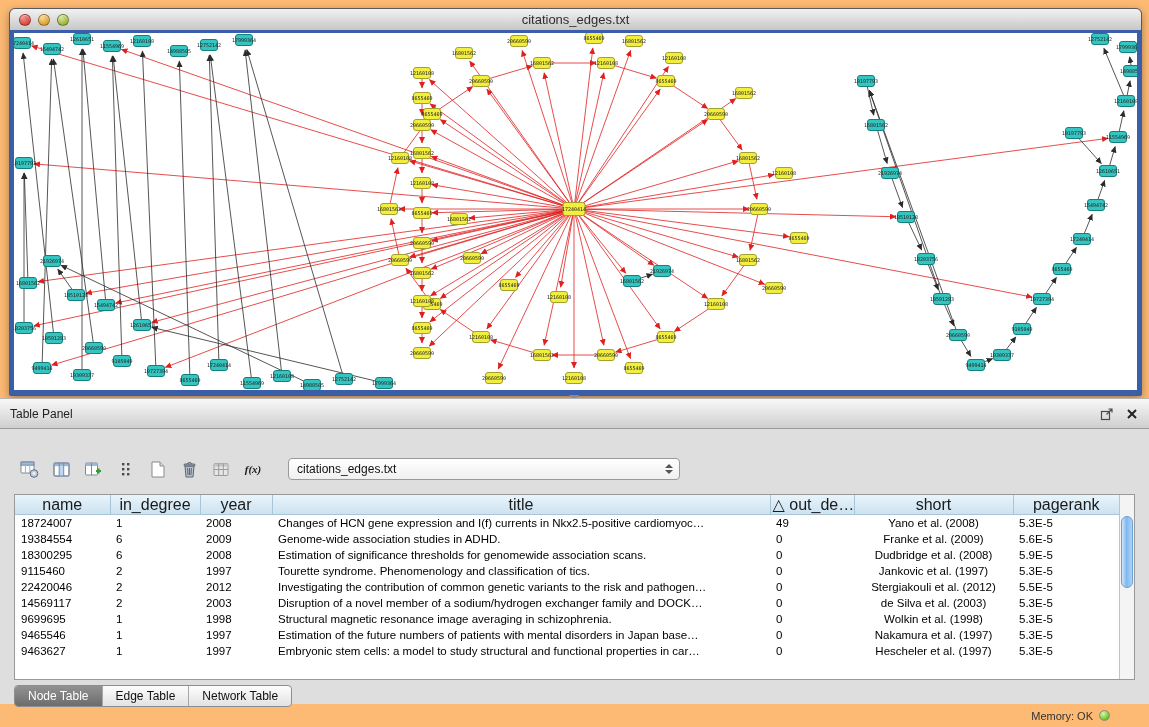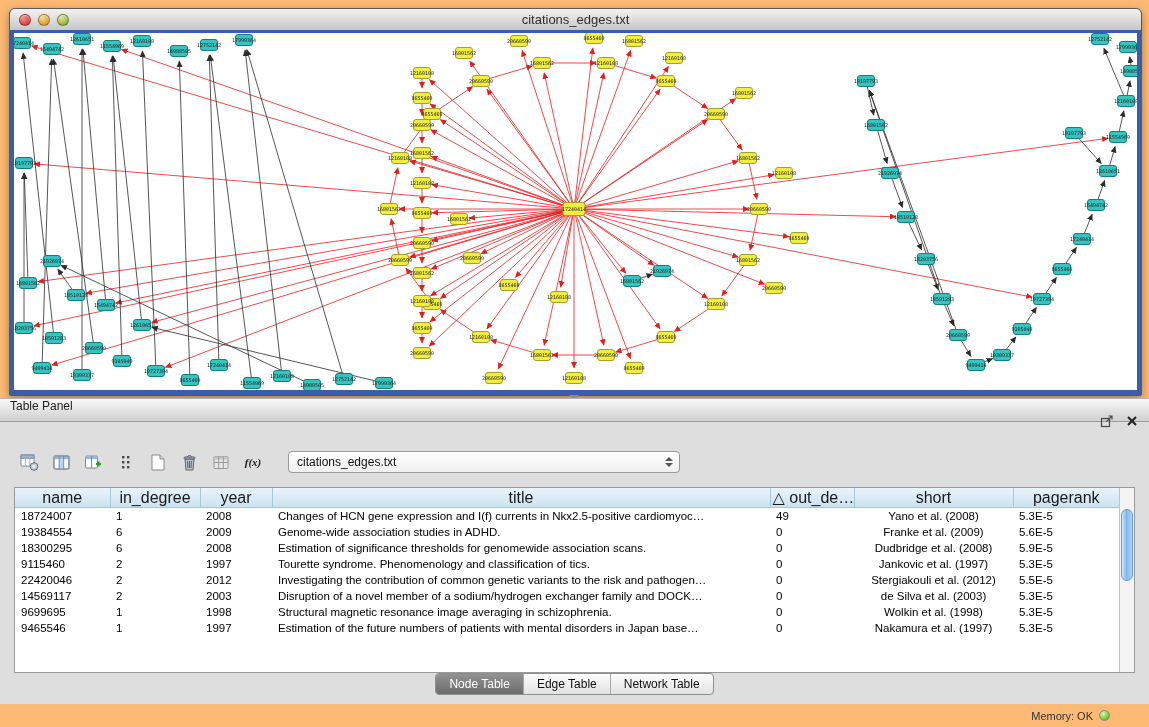--- a/index.html
+++ b/index.html
@@ -20,22 +20,22 @@
   .wtitle{flex:1;text-align:center;font-size:13px;color:#2e2e2e;}
   .netframe{position:absolute;left:0;top:21px;right:0;bottom:0;background:#3a5fa8;padding:3px 4px 5px 4px;box-sizing:border-box;}
   .canvas{width:100%;height:100%;background:#ffffff;overflow:hidden;}
 
   
   .splitter-handle{position:absolute;left:566px;top:395px;width:16px;height:7px;}
   .splitter-handle i{display:block;margin:0 auto;width:0;height:0;border-left:5px solid transparent;border-right:5px solid transparent;border-top:5px solid #8a8a8a;}
 
   
   .table-panel{position:absolute;left:0;top:398px;width:1149px;height:306px;background:#dedede;border-top:1px solid #b5b5b5;box-sizing:border-box;}
-  .panel-header{height:23px;background:linear-gradient(#f8f8f8,#cfcfcf);border-bottom:1px solid #9b9b9b;
-    display:flex;align-items:flex-start;padding:0 10px;font-size:12px;color:#222;box-sizing:border-box;flex-direction:column;}
+  .panel-header{height:30px;background:linear-gradient(#f8f8f8,#cfcfcf);border-bottom:1px solid #9b9b9b;
+    display:flex;align-items:center;padding:0 10px;font-size:12px;color:#222;box-sizing:border-box;}
   .hdr-icons{margin-left:auto;display:flex;align-items:center;gap:10px;}
   .hdr-icons .hbtn{width:15px;height:15px;display:inline-flex;align-items:center;justify-content:center;cursor:default;}
 
   .panel-body{padding:24px 14px 0 14px;}
   .toolbar{display:flex;align-items:center;height:32px;margin-bottom:9px;}
   .tbtn{width:30px;height:28px;margin-right:2px;border:none;background:transparent;border-radius:4px;
     display:inline-flex;align-items:center;justify-content:center;padding:0;}
   .tbtn svg{width:19px;height:19px;}
   .fx{font-size:11px;font-style:italic;font-family:"Liberation Serif",serif;color:#1a1a1a;font-weight:bold;}
   .combo{margin-left:18px;width:392px;height:22px;background:linear-gradient(#ffffff,#f0f0f0);border:1px solid #9a9a9a;border-radius:4px;
@@ -51,21 +51,21 @@
   .grid th{height:19px;background:linear-gradient(#e9f4fb,#cbe2f0);border:1px solid #a9c6d8;border-top:none;
     font-weight:normal;font-size:16px;color:#1a1a1a;text-align:center;padding:0 2px;white-space:nowrap;overflow:hidden;box-sizing:border-box;}
   .grid th:first-child{border-left:none;}
   .grid th:last-child{border-right:none;}
   .grid td{height:16px;padding:0 2px 0 6px;white-space:nowrap;overflow:hidden;color:#000;box-sizing:border-box;}
   .grid td.c5{text-align:center;padding-left:2px;}
   .vscroll{position:absolute;right:0;top:0;bottom:0;width:15px;background:#f4f4f4;border-left:1px solid #c2c2c2;box-sizing:border-box;}
   .vthumb{position:absolute;left:1px;top:21px;width:12px;height:72px;border-radius:7px;
     background:linear-gradient(90deg,#cfe6fb,#7fb8ef 45%,#aed4f6);border:1px solid #6f9fd0;box-sizing:border-box;}
 
-  .tabs{display:flex;justify-content:center;}
+  .tabs{display:flex;margin-top:5px;}
   .tabset{display:flex;border:1px solid #8e8e8e;border-radius:4px;overflow:hidden;background:linear-gradient(#fdfdfd,#e2e2e2);height:20px;}
   .tab{border:none;background:transparent;border-left:1px solid #a8a8a8;font-size:12px;color:#111;padding:0 13px;line-height:20px;font-family:"Liberation Sans",sans-serif;}
   .tab:first-child{border-left:none;}
   .tab.active{background:linear-gradient(#929292,#6c6c6c);color:#fff;}
 
   
   .statusbar{position:absolute;left:0;bottom:0;width:1120px;height:23px;display:flex;align-items:center;justify-content:flex-end;
     padding-right:10px;box-sizing:border-box;gap:6px;font-size:11px;color:#333;}
   .memled{width:11px;height:11px;border-radius:50%;border:1px solid #8b8b8b;box-sizing:border-box;
     background:radial-gradient(circle at 35% 30%,#dcf8ab,#7ccd2f 60%,#4e9a1a);}
@@ -614,20 +614,29 @@
               </tr>
               <tr>
                 <td class="c0">9465546</td>
                 <td class="c1">1</td>
                 <td class="c2">1997</td>
                 <td class="c3">Estimation of the future numbers of patients with mental disorders in Japan base…</td>
                 <td class="c4">0</td>
                 <td class="c5">Nakamura et al. (1997)</td>
                 <td class="c6">5.3E-5</td>
               </tr>
+              <tr>
+                <td class="c0">9463627</td>
+                <td class="c1">1</td>
+                <td class="c2">1997</td>
+                <td class="c3">Embryonic stem cells: a model to study structural and functional properties in car…</td>
+                <td class="c4">0</td>
+                <td class="c5">Hescheler et al. (1997)</td>
+                <td class="c6">5.3E-5</td>
+              </tr>
             </tbody>
         </table>
         <div class="vscroll">
           <div class="vthumb"></div>
         </div>
       </div>
 
       <div class="tabs">
         <div class="tabset">
           <button class="tab active">Node Table</button>

